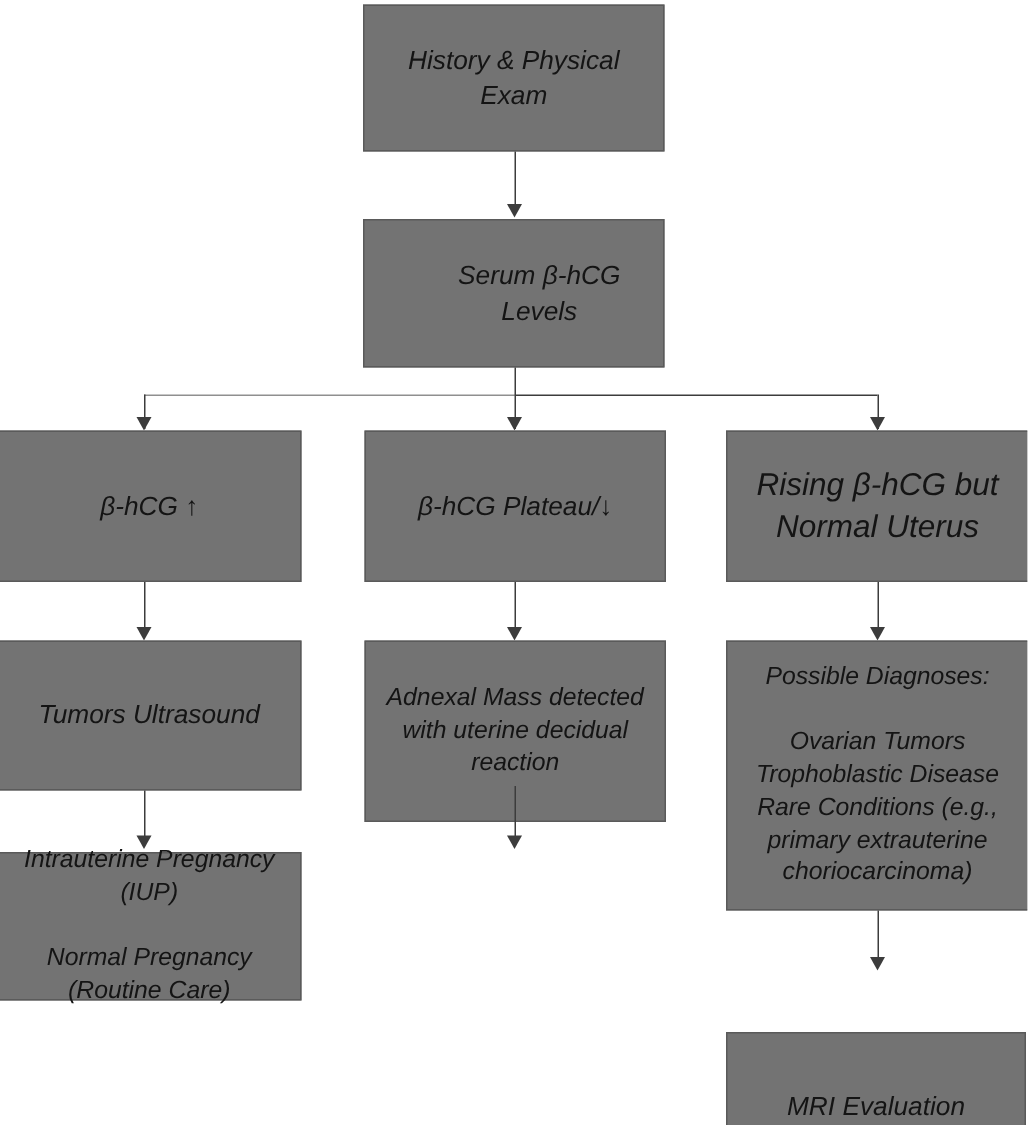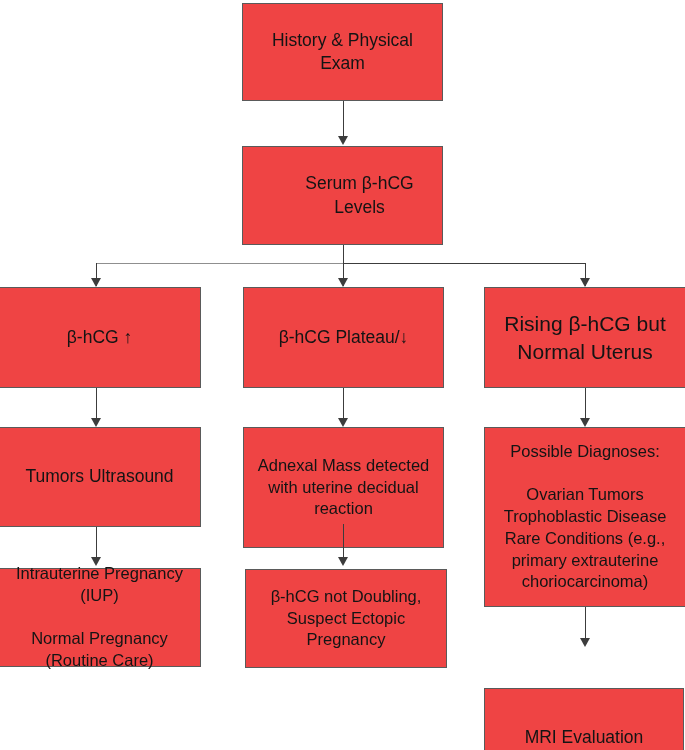--- a/index.html
+++ b/index.html
@@ -12,29 +12,30 @@
     width: 685px;
     height: 750px;
     background: #ffffff;
     font-family: "Liberation Sans", sans-serif;
     overflow: hidden;
   }
   .node {
     position: absolute;
     box-sizing: border-box;
     border: 1.4px solid #5a5a5a;
-    background: #ef4444;
+    background: #737373;
     display: flex;
     align-items: center;
     justify-content: center;
     text-align: center;
     color: #141414;
     font-size: 17.5px;
     line-height: 1.32;
     padding: 2px 5px;
+    font-style: italic;
   }
   .node .txt {
     display: block;
     width: 100%;
     white-space: pre-line;
   }
   .node.tight { font-size: 21px; }
   .node.small { font-size: 16.5px; }
 
   
@@ -132,21 +133,18 @@
 
   <div class="vline" style="left:585px; top:607px; height:33px;"></div>
   <div class="arrowhead" style="left:580px; top:638px;"></div>
 
   <div class="node small" style="left:-2px; top:568px; width:203px; height:99px;">
     <span class="txt">Intrauterine Pregnancy (IUP)
 
 Normal Pregnancy (Routine Care)</span>
   </div>
 
-  <div class="node small" style="left:245px; top:569px; width:202px; height:99px;">
-    <span class="txt">β-hCG not Doubling, Suspect Ectopic Pregnancy</span>
-  </div>
 
   <div class="node" style="left:484px; top:648px; width:200px; height:100px;margin-top:40px;">
     <span class="txt">MRI Evaluation</span>
   </div>
 
 </div>
 
 </body></html>

